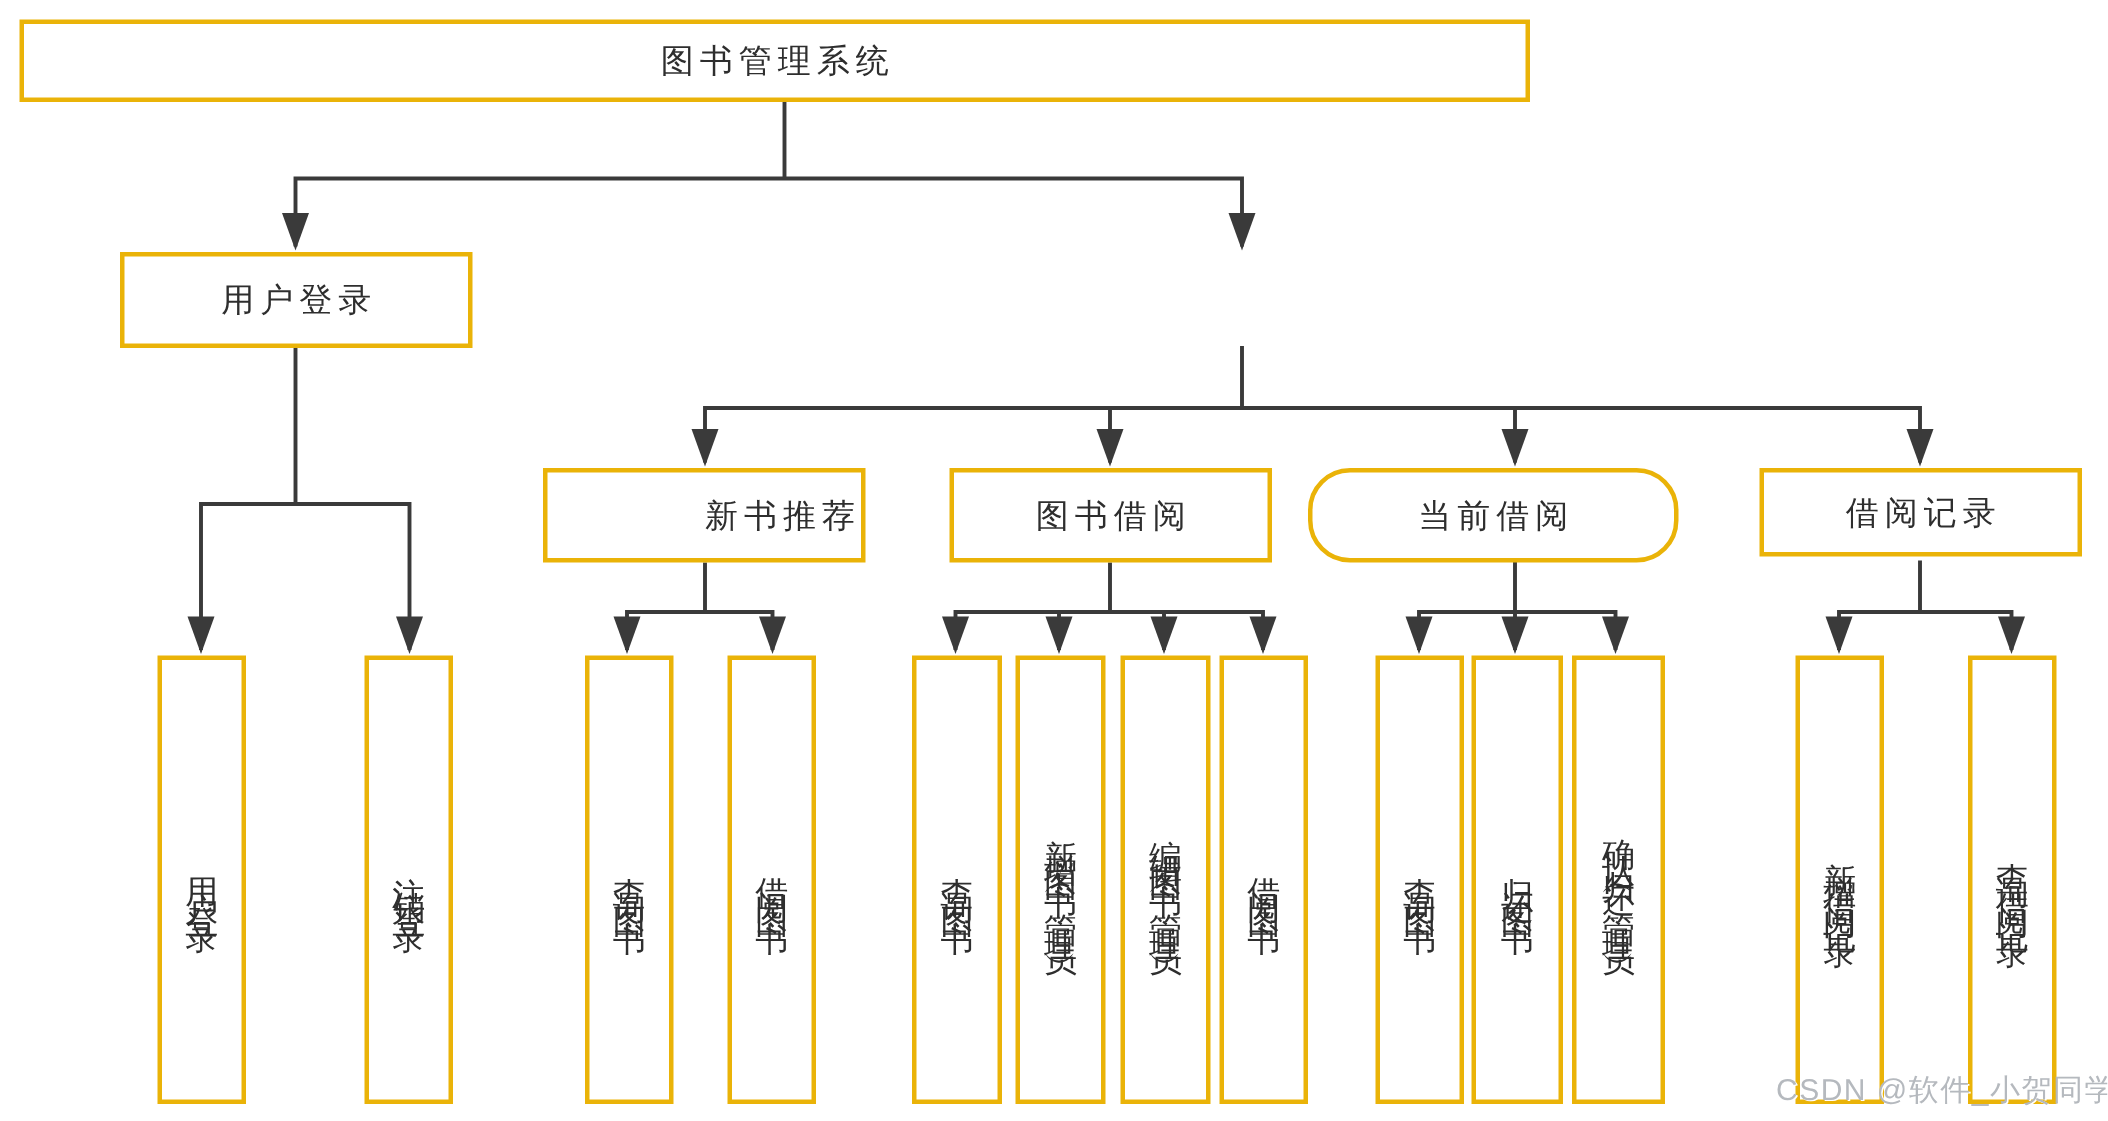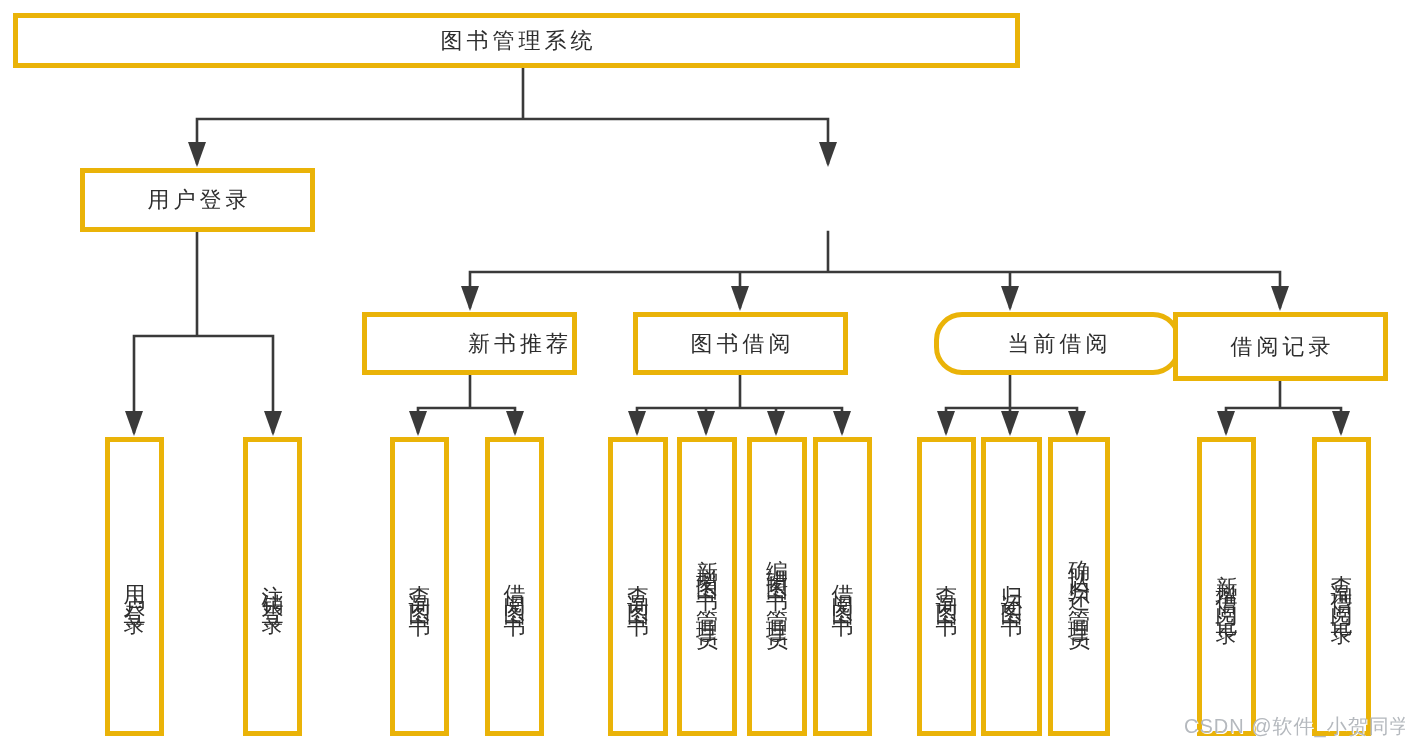--- a/index.html
+++ b/index.html
@@ -17,21 +17,21 @@
   .connectors {
     position: absolute;
     left: 0; top: 0;
     width: 1405px; height: 747px;
     z-index: 1;
   }
 
   .node {
     position: absolute;
     background: #ffffff;
-    border: 5px solid #eab308;
+    border: 3px solid #eab308;
     color: #2e2e2e;
     display: flex;
     align-items: center;
     justify-content: center;
     z-index: 2;
     font-size: 22px;
     letter-spacing: 4px;
     white-space: nowrap;
   }
 
@@ -120,24 +120,24 @@
   <div class="node" style="left:80px; top:168px; width:235px; height:64px;">
     <span class="hlabel">用户登录</span>
   </div>
 
   <div class="node" style="left:362px; top:312px; width:215px; height:63px;justify-content:flex-end;">
     <span class="hlabel">新书推荐</span>
   </div>
   <div class="node" style="left:633px; top:312px; width:215px; height:63px;align-items:center;">
     <span class="hlabel">图书借阅</span>
   </div>
-  <div class="node" style="left:934px; top:312px; width:247px; height:63px;border-radius:28px;">
+  <div class="node" style="left:872px; top:312px; width:247px; height:63px;border-radius:28px;">
     <span class="hlabel">当前借阅</span>
   </div>
-  <div class="node" style="left:1173px; top:312px; width:215px; height:69px;">
+  <div class="node" style="left:1173px; top:312px; width:215px; height:59px;">
     <span class="hlabel">借阅记录</span>
   </div>
 
   <div class="node leaf" style="left:105px; top:437px; width:59px; height:299px;">
     <span class="vlabel">用户登录</span>
   </div>
   <div class="node leaf" style="left:243px; top:437px; width:59px; height:299px;">
     <span class="vlabel">注销登录</span>
   </div>
 

